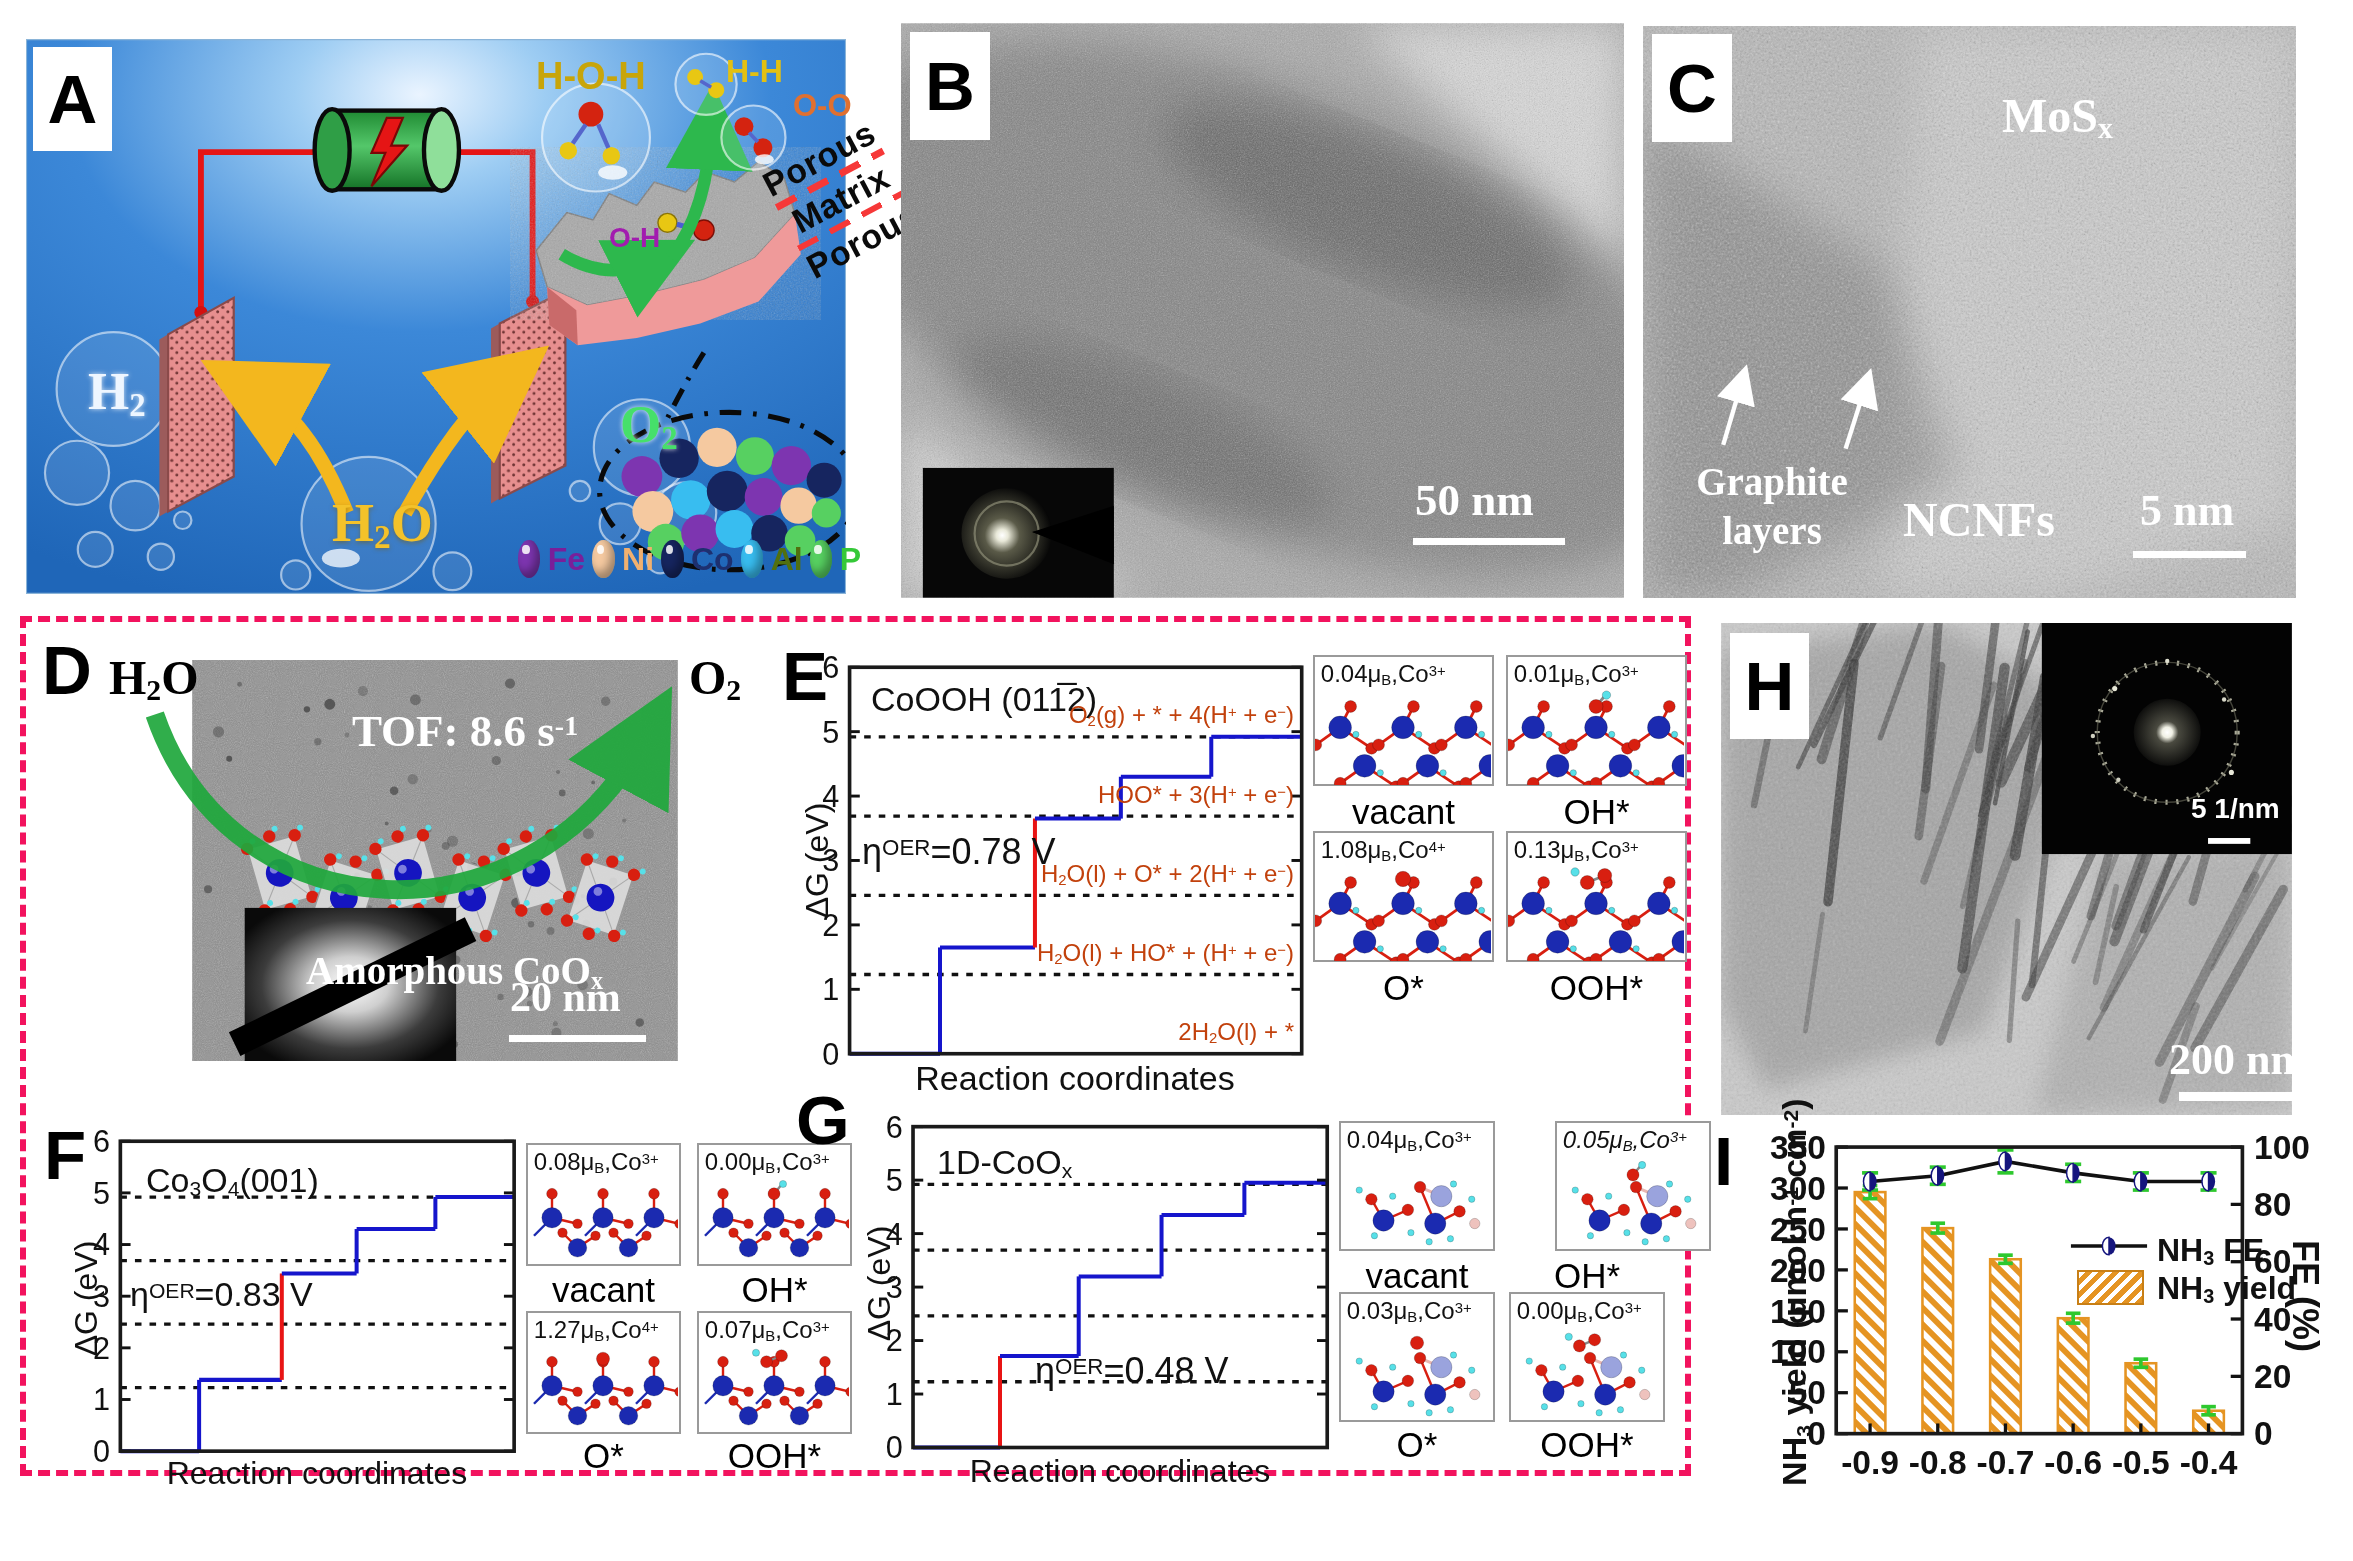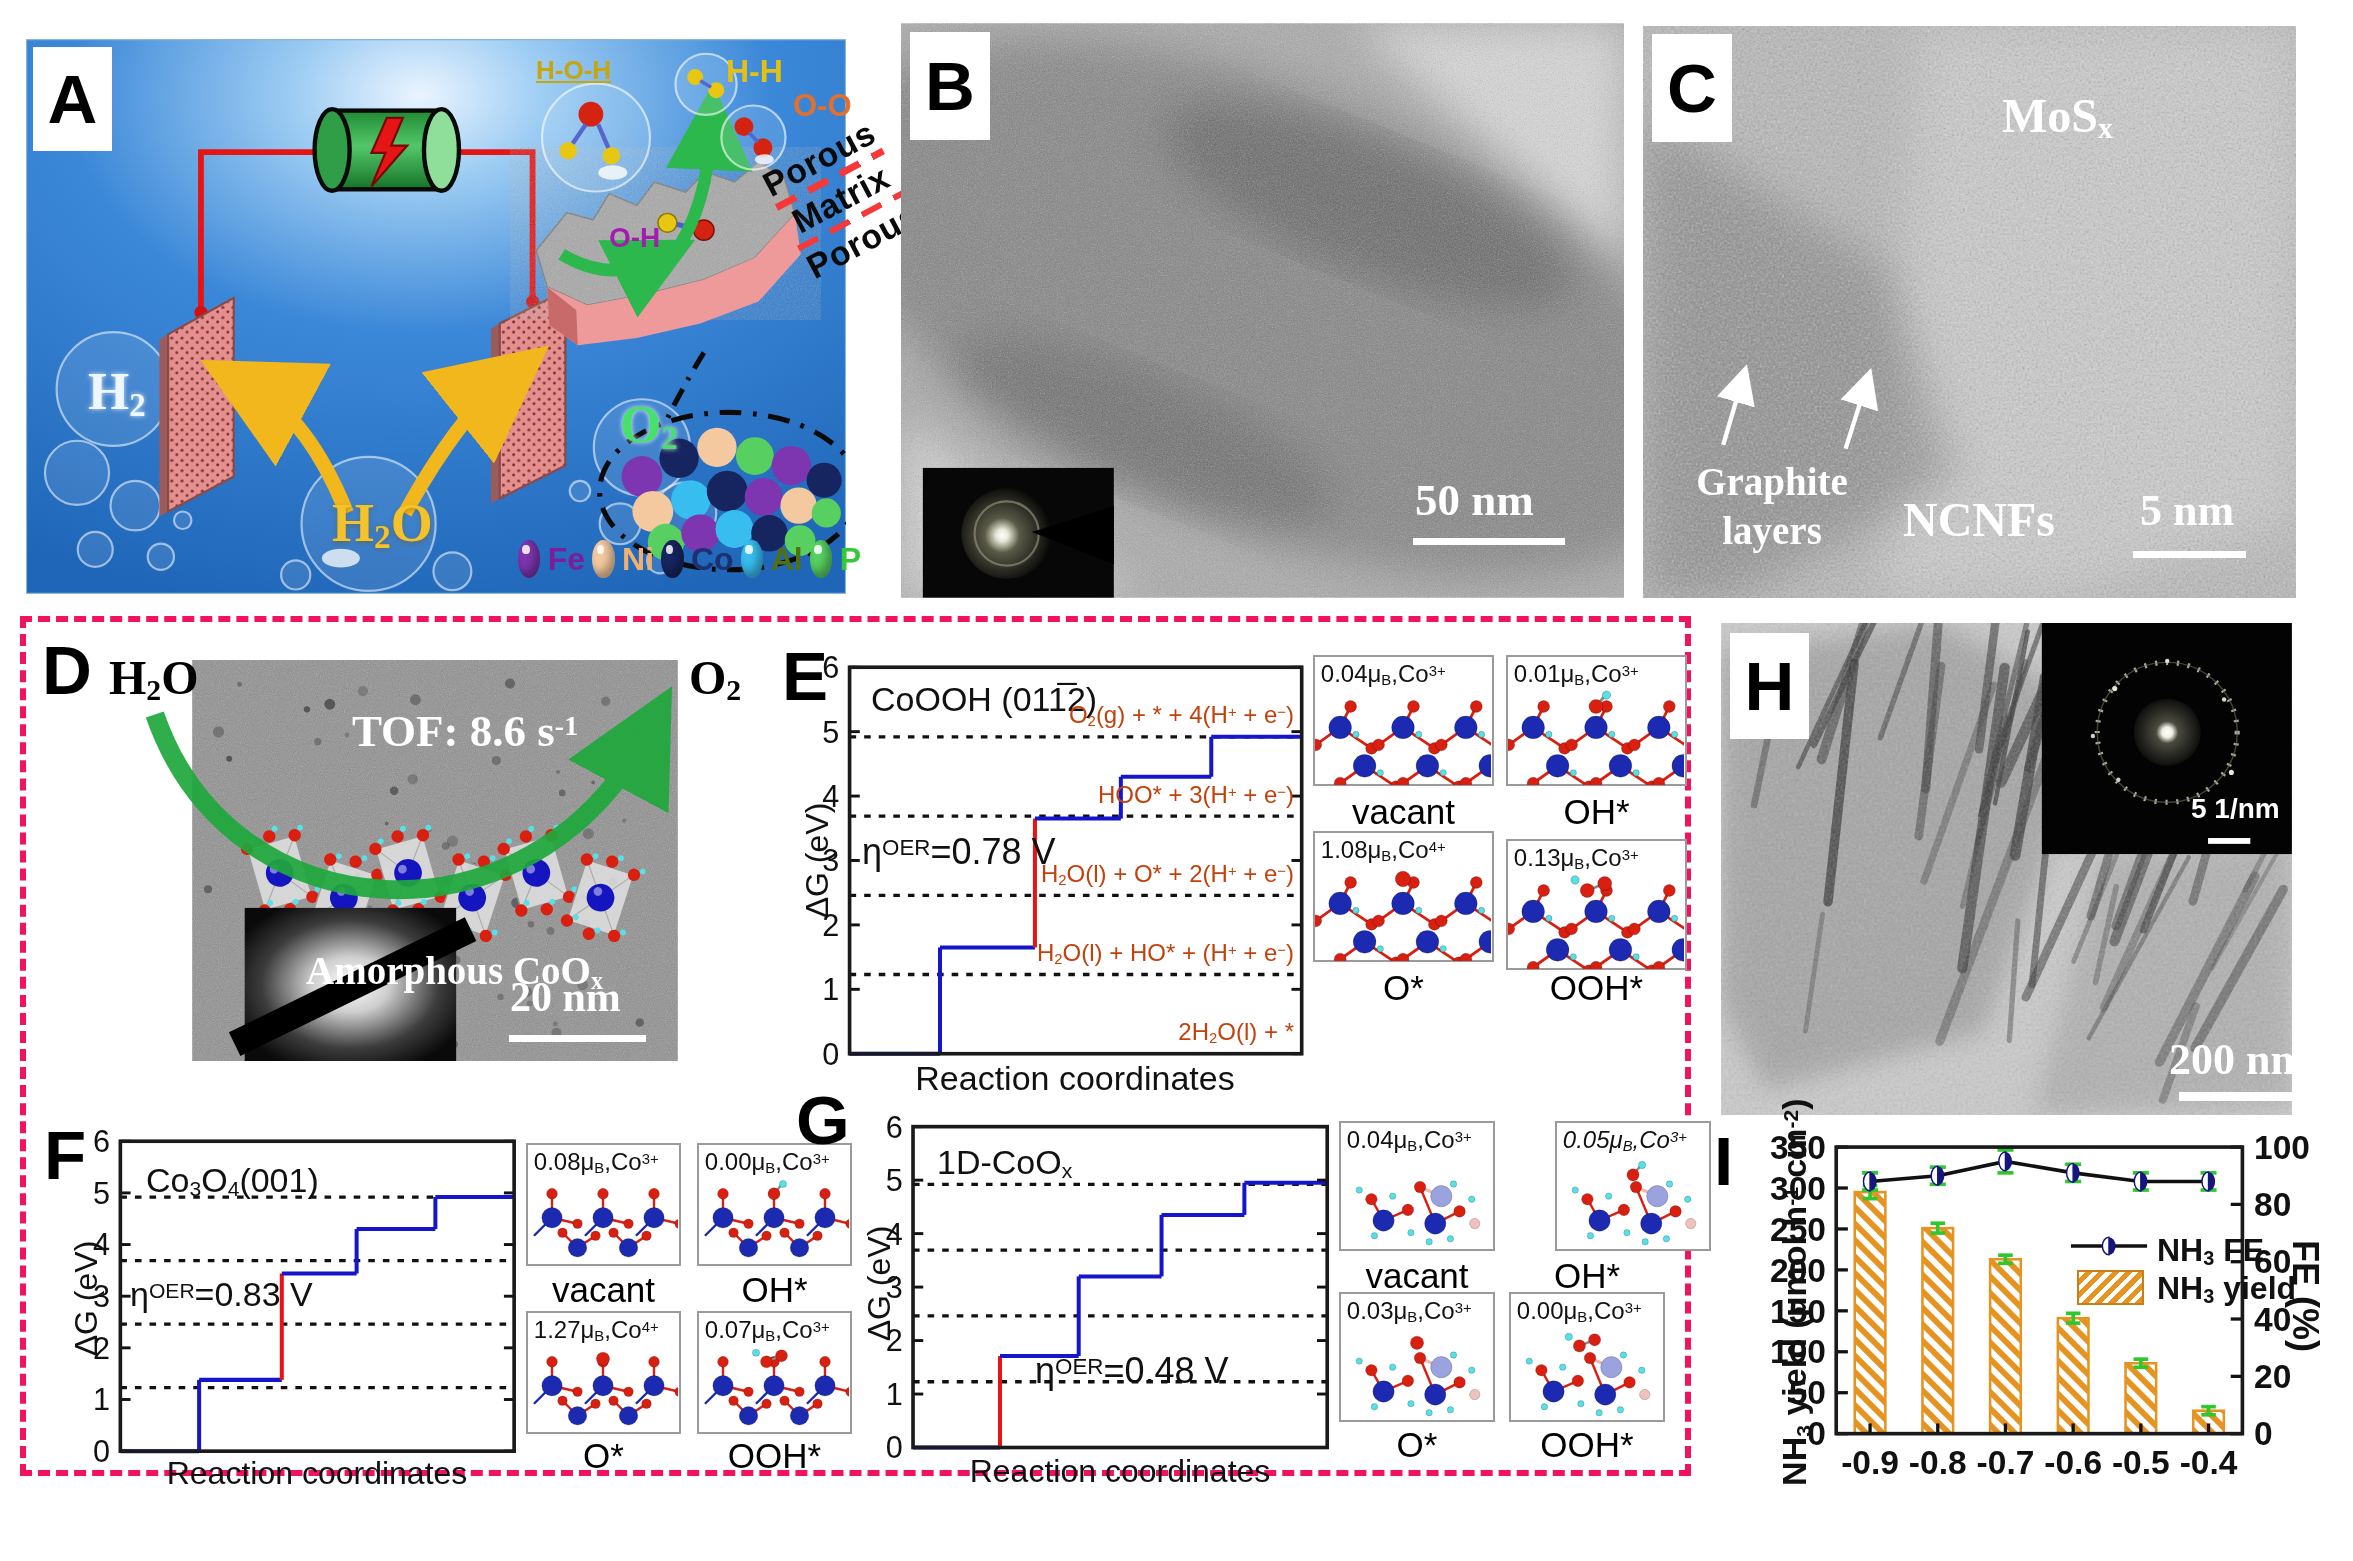--- a/index.html
+++ b/index.html
@@ -165,21 +165,21 @@
         <circle cx="1062" cy="688" r="21" fill="#57d061"></circle>
       </g>
     </g>
   </svg>
   <div class="abs letter-box" style="left:33px;top:47px;width:79px;height:104px;">
     <span class="panel-letter">A</span>
   </div>
   <div class="abs serif" style="left:88px;top:361px;font-size:53px;font-weight:bold;color:#eef6ff;text-shadow:0 0 5.8px rgba(255,255,255,.8);">H<sub>2</sub></div>
   <div class="abs serif" style="left:620px;top:394px;font-size:53px;font-weight:bold;color:#46e06a;text-shadow:0 0 5.8px rgba(255,255,255,.9);">O<sub>2</sub></div>
   <div class="abs serif" style="left:332px;top:492px;font-size:54px;font-weight:bold;color:#f4c22a;text-shadow:0 1.5px 4.4px rgba(120,90,0,.5);">H<sub>2</sub>O</div>
-  <div class="abs" style="left:536px;top:55px;font-size:26px;font-weight:bold;color:#c8a50a;text-decoration:underline;">H-O-H</div>
+  <div class="abs" style="left:536px;top:55px;font-size:38px;font-weight:bold;color:#c8a50a;">H-O-H</div>
   <div class="abs" style="left:726px;top:53px;font-size:32px;font-weight:bold;color:#e3c012;">H-H</div>
   <div class="abs" style="left:793px;top:88px;font-size:31px;font-weight:bold;color:#e07030;">O-O</div>
   <div class="abs" style="left:609px;top:222px;font-size:28px;font-weight:bold;color:#a21caf;">O-H</div>
   <div class="abs" style="left:757px;top:171px;transform:rotate(-28deg);transform-origin:left top;text-align:center;">
     <div class="matrix-word">Porous</div>
     <div class="matrix-line"></div>
     <div class="matrix-word">Matrix</div>
     <div class="matrix-line"></div>
     <div class="matrix-word">Porous</div>
   </div>
@@ -840,21 +840,21 @@
         <circle cx="73" cy="48" r="1.8" fill="#57e0e8" stroke="rgba(0,0,0,.25)" stroke-width="0.5"></circle>
         <line x1="100" y1="44" x2="118" y2="56" stroke="#d81f10" stroke-width="1.6"></line>
         <line x1="100" y1="44" x2="86" y2="54" stroke="#d81f10" stroke-width="1.6"></line>
         <circle cx="118" cy="56" r="3.4" fill="#d81f10" stroke="rgba(0,0,0,.25)" stroke-width="0.5"></circle>
         <circle cx="86" cy="54" r="3.4" fill="#d81f10" stroke="rgba(0,0,0,.25)" stroke-width="0.5"></circle>
         <circle cx="100" cy="44" r="6.5" fill="#1b2ab0" stroke="rgba(0,0,0,.25)" stroke-width="0.5"></circle>
         <circle cx="109" cy="48" r="1.8" fill="#57e0e8" stroke="rgba(0,0,0,.25)" stroke-width="0.5"></circle>
         <circle cx="50" cy="8" r="4.4" fill="#d81f10" stroke="rgba(0,0,0,.25)" stroke-width="0.5"></circle>
       </svg>
   </div>
-  <div class="abs struct-box" style="left:1506px;top:831px;width:181px;height:131px;margin-top:8px;">
+  <div class="abs struct-box" style="left:1506px;top:831px;width:181px;height:131px;">
     <div class="struct-moment">0.13μ<sub>B</sub>,Co<sup>3+</sup></div>
     <svg id="lat-e3" width="176" height="96" viewBox="0 0 100 55" style="position:absolute;left:0;top:32px;">
         <line x1="14" y1="22" x2="32" y2="34" stroke="#d81f10" stroke-width="1.6"></line>
         <line x1="14" y1="22" x2="0" y2="32" stroke="#d81f10" stroke-width="1.6"></line>
         <line x1="14" y1="22" x2="20" y2="10" stroke="#d81f10" stroke-width="1.6"></line>
         <circle cx="32" cy="34" r="3.4" fill="#d81f10" stroke="rgba(0,0,0,.25)" stroke-width="0.5"></circle>
         <circle cx="0" cy="32" r="3.4" fill="#d81f10" stroke="rgba(0,0,0,.25)" stroke-width="0.5"></circle>
         <circle cx="20" cy="10" r="3.4" fill="#d81f10" stroke="rgba(0,0,0,.25)" stroke-width="0.5"></circle>
         <circle cx="14" cy="22" r="6.5" fill="#1b2ab0" stroke="rgba(0,0,0,.25)" stroke-width="0.5"></circle>
         <circle cx="23" cy="26" r="1.8" fill="#57e0e8" stroke="rgba(0,0,0,.25)" stroke-width="0.5"></circle>

